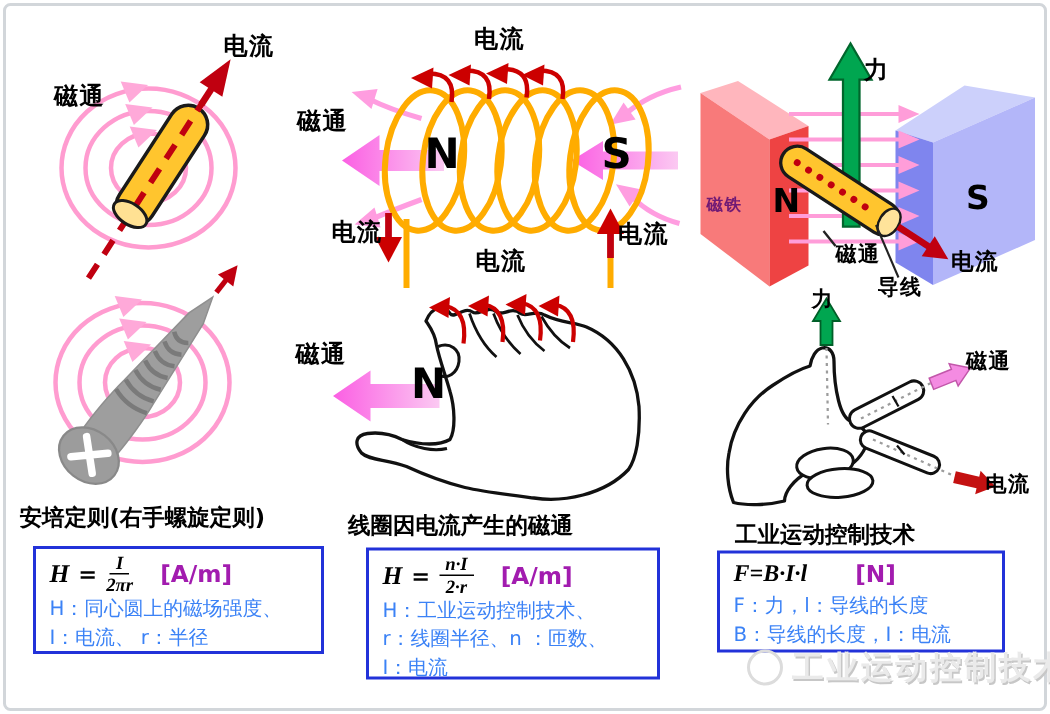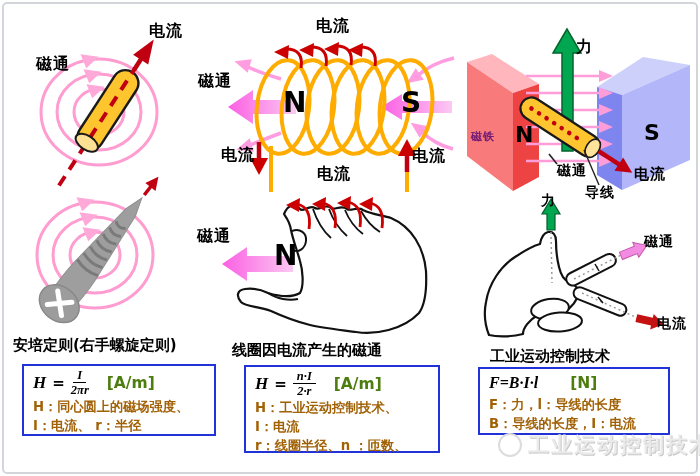--- a/index.html
+++ b/index.html
@@ -17,22 +17,22 @@
   .pole.small{font-size:22px}
   .magnetlbl{position:absolute;font-weight:bold;color:#701a75;font-size:11px;line-height:1;letter-spacing:1px}
   .caption{position:absolute;font-weight:bold;color:#000;font-size:15px;line-height:1.15;white-space:nowrap}
   .fbox{position:absolute;border:2px solid #2232d9;background:#fff;padding:2px 9px;box-sizing:border-box}
   .frow1{display:flex;align-items:center;gap:6px;height:29px}
   .mvar{font-family:"Liberation Serif","DejaVu Serif",serif;font-style:italic;font-weight:bold;font-size:17px;color:#000}
   .eq{font-weight:bold;font-size:15px}
   .frac{display:inline-flex;flex-direction:column;align-items:center;line-height:1}
   .frac .num{font-size:12.5px;border-bottom:1.6px solid #000;padding:0 4px 1px}
   .frac .den{font-size:12.5px;padding-top:1px}
-  .unit{font-weight:bold;font-size:15.5px;margin-left:12px;color:#4d7c0f}
-  .fline{font-size:13.2px;font-weight:bold;line-height:1.45;white-space:nowrap;color:#a16207}
+  .unit{font-weight:bold;font-size:15.5px;margin-left:12px;color:#a21caf}
+  .fline{font-size:13.2px;font-weight:normal;line-height:1.45;white-space:nowrap;color:#3b82f6}
   .wm{position:absolute;left:498px;top:431px;display:flex;align-items:center;gap:6px}
   .wm-logo{width:24px;height:24px;border-radius:50%;border:2px solid #dcdcdc;box-sizing:border-box}
   .wm-text{font-size:21px;font-weight:bold;color:#eaeaea;text-shadow:1px 1px 0 #c7c7c7;letter-spacing:2px;white-space:nowrap}
 </style>
 </head>
 <body>
 
 <div class="canvas">
   <div class="frame"></div>
 
@@ -267,22 +267,22 @@
     <div class="frow1">
       <span class="mvar">H</span>
       <span class="eq">=</span>
       <span class="frac">
         <span class="num mvar">n·I</span>
         <span class="den mvar">2·r</span>
       </span>
       <span class="unit">[A/m]</span>
     </div>
     <div class="fline">H：工业运动控制技术、</div>
+    <div class="fline">r：线圈半径、n ：匝数、</div>
     <div class="fline">I：电流</div>
-    <div class="fline">r：线圈半径、n ：匝数、</div>
   </div>
 
   <div class="fbox" style="left:478px;top:367px;width:192px;height:68px">
     <div class="frow1" style="height:24px">
       <span class="mvar" style="font-size:16px">F=B·I·l</span>
       <span class="unit" style="margin-left:26px">[N]</span>
     </div>
     <div class="fline">F：力，l：导线的长度</div>
     <div class="fline">B：导线的长度，I：电流</div>
   </div>

